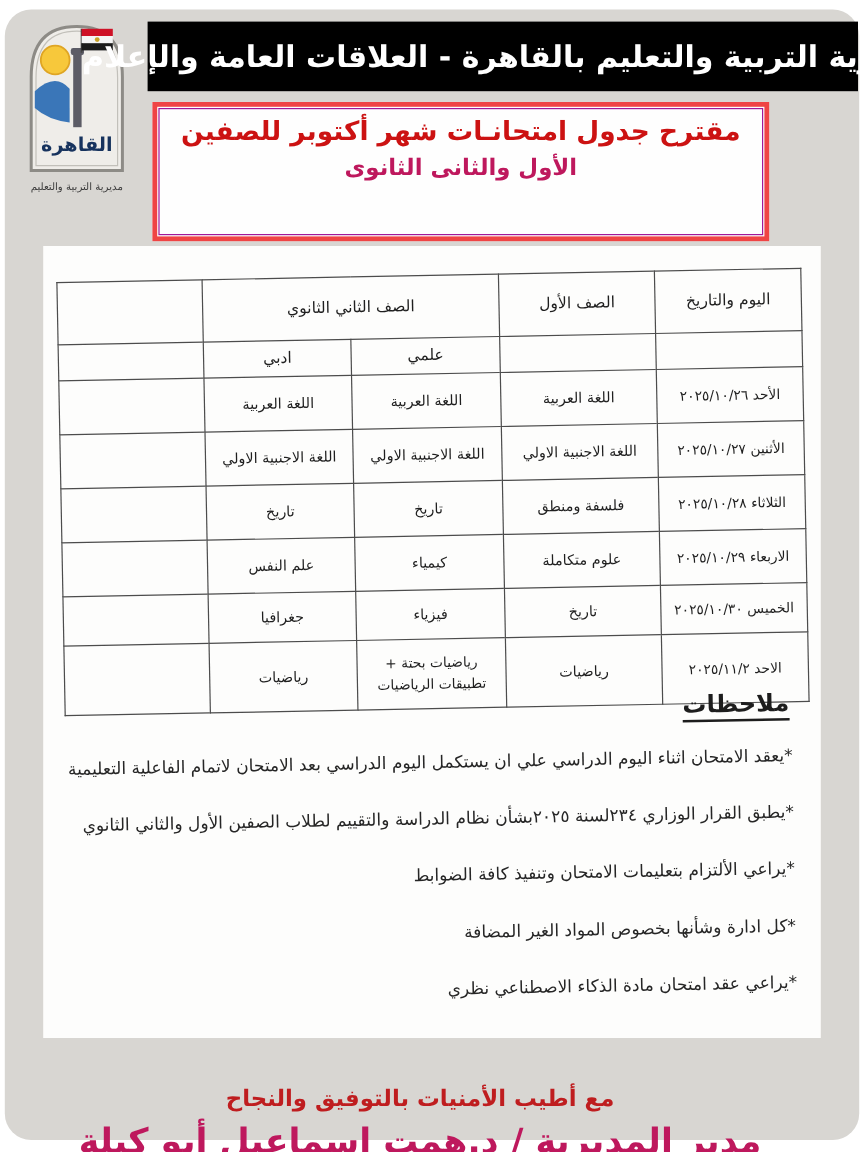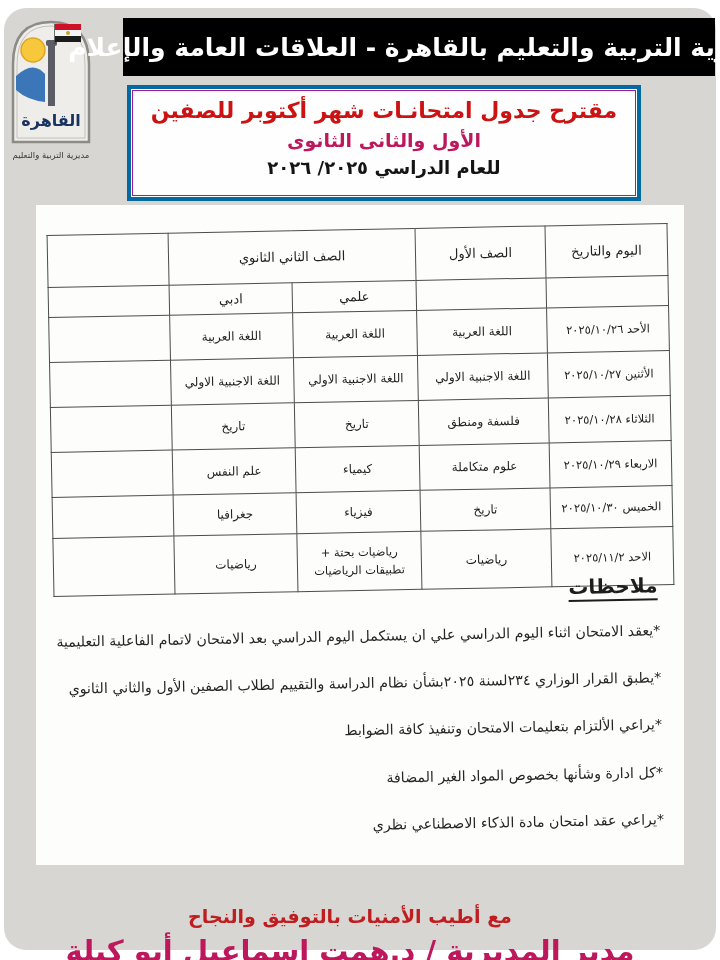--- a/index.html
+++ b/index.html
@@ -6,31 +6,31 @@
   *{box-sizing:border-box;}
   .page{
     position:relative;width:720px;height:960px;margin:0 auto;overflow:hidden;
     font-family:"DejaVu Sans",sans-serif;direction:rtl;background:#ffffff;
   }
   .sheet{
     position:absolute;left:4px;top:8px;width:712px;height:942px;
     background:#d8d6d2;border-radius:22px;
   }
   
-  .logo{position:absolute;left:3px;top:10px;width:96px;height:164px;}
+  .logo{position:absolute;left:16px;top:10px;width:96px;height:164px;}
   
   .banner{
     position:absolute;left:123px;top:18px;width:592px;height:58px;
     background:#000;color:#fff;display:flex;align-items:center;justify-content:center;
   }
   .banner span{font-size:25px;font-weight:bold;letter-spacing:-0.5px;white-space:nowrap;}
   
   .title-box{
     position:absolute;left:127px;top:85px;width:514px;height:116px;
-    background:#fefefe;border:4px solid #0369a1;outline:1px solid #a01898;outline-offset:-6px;
+    background:#fefefe;border:4px solid #ef4444;outline:1px solid #a01898;outline-offset:-6px;
     text-align:center;padding-top:7px;
   }
   .title-box .t1{color:#cc1212;font-size:22px;font-weight:bold;line-height:30px;}
   .title-box .t2{color:#be185d;font-size:19px;font-weight:bold;line-height:28px;}
   .title-box .t3{color:#141414;font-size:18px;font-weight:bold;line-height:28px;}
   
   .paper{
     position:absolute;left:36px;top:205px;width:648px;height:660px;
     background:#fdfdfc;direction:rtl;overflow:hidden;
   }
@@ -90,21 +90,20 @@
     </svg>
   </div>
 
   <div class="banner">
     <span>مديرية التربية والتعليم بالقاهرة - العلاقات العامة والإعلام</span>
   </div>
 
   <div class="title-box">
     <div class="t1">مقترح جدول امتحانـات شهر أكتوبر للصفين</div>
     <div class="t2">الأول والثانى الثانوى</div>
-    <div class="t3">للعام الدراسي ٢٠٢٥/ ٢٠٢٦</div>
   </div>
 
   <div class="paper">
     <div class="tilted">
       <table class="sched">
         <colgroup>
           <col style="width:122px">
             <col style="width:130px">
             <col style="width:124px">
           <col style="width:123px">

